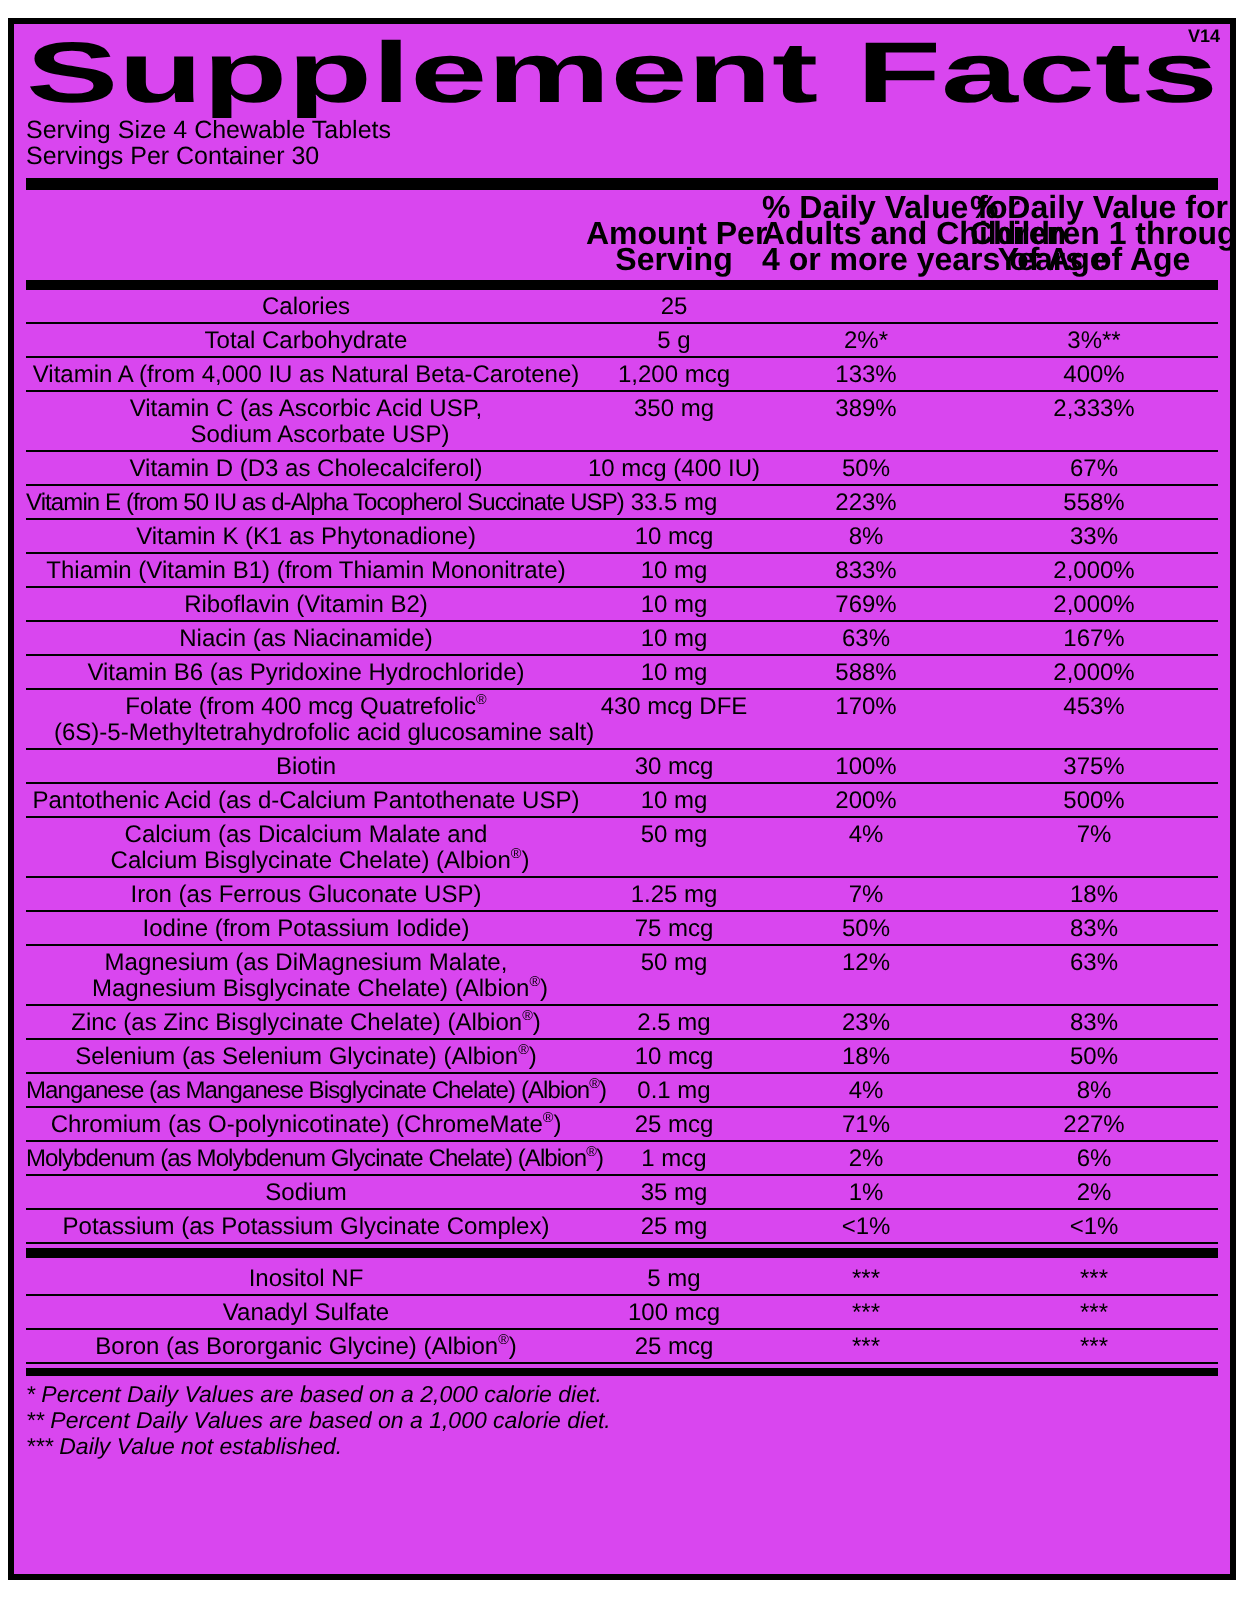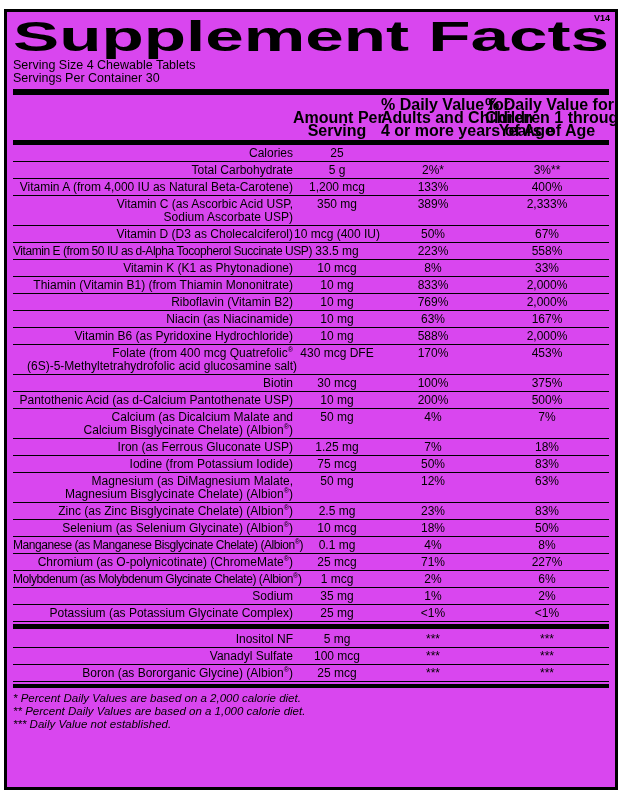--- a/index.html
+++ b/index.html
@@ -11,21 +11,21 @@
   .title-wrap svg{display:block;}
   .serving-line{font-size:12.5px;line-height:13px;}
   .bar{background:#000;}
   .bar-top{height:6px;margin-top:4px;}
   table{width:100%;border-collapse:collapse;table-layout:fixed;}
   thead td{font-size:16px;font-weight:bold;line-height:13px;vertical-align:bottom;
     padding:3px 0 3px;border-bottom:5px solid #000;text-align:center;white-space:nowrap;}
   thead td .hline{white-space:nowrap;}
   tbody td{font-size:12px;line-height:13px;padding:2px 0 1px;border-bottom:1.5px solid #000;
     vertical-align:top;white-space:nowrap;}
-  td.c-label{text-align:right;overflow:visible;margin-left:36px;}
+  td.c-label{text-align:center;overflow:visible;margin-left:36px;}
   td.c-label.tight{letter-spacing:-0.45px;}
   td.c-amt,td.c-dv1,td.c-dv2{text-align:center;overflow:visible;}
   .lbl-line{white-space:nowrap;}
   .lbl-line.indent{padding-left:14px;}
   sup.reg{font-size:60%;vertical-align:super;line-height:0;}
   tr.bar-row td{border-bottom:none;padding:2px 0;}
   tr.bar-row .bar-mid{height:5px;background:#000;}
   .bar-footer{height:4px;background:#000;margin:2px 0 3px;}
   .footnotes{font-size:11.5px;line-height:12.8px;padding-top:1px;font-style:italic;}
   i{font-style:italic;}

